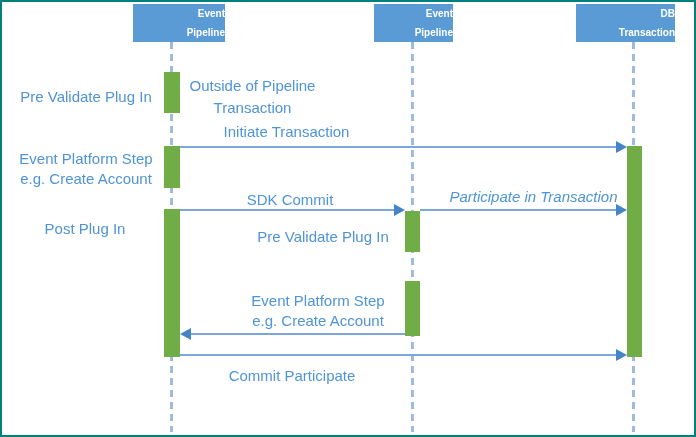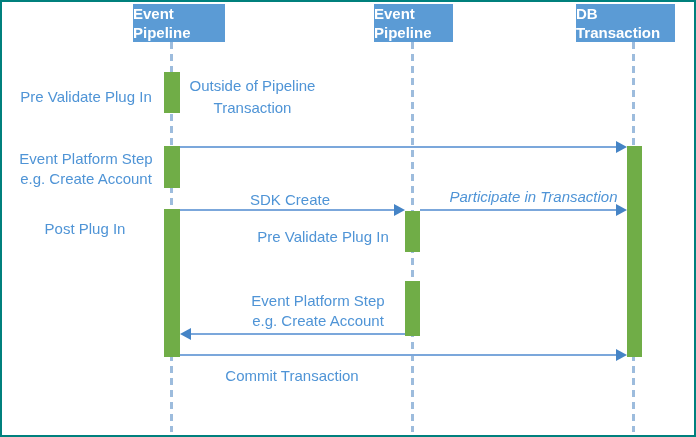--- a/index.html
+++ b/index.html
@@ -3,21 +3,21 @@
 <meta charset="utf-8">
 <style>
   html,body { margin:0; padding:0; background:#fff; }
   .canvas {
     position:relative; width:696px; height:437px; background:#ffffff;
     font-family:"Liberation Sans", sans-serif; overflow:hidden;
   }
   .frame { position:absolute; inset:0; border:2px solid #00807D; pointer-events:none; z-index:10; }
   .actor {
     position:absolute; background:#5B9BD5; color:#ffffff; font-weight:bold;
-    font-size:15px; line-height:19px; text-align:left; z-index:3;
+    font-size:10px; line-height:19px; text-align:right; z-index:3;
   }
   .lifeline {
     position:absolute; width:3px; z-index:1;
     background-image:repeating-linear-gradient(to bottom, #9DBCDD 0px, #9DBCDD 7px, transparent 7px, transparent 12px);
   }
   .bar { position:absolute; background:#70AD47; z-index:2; }
   .msg-line { position:absolute; height:2px; background:#7BA7DB; z-index:4; }
   .head-right {
     position:absolute; width:0; height:0; z-index:5;
     border-top:6px solid transparent; border-bottom:6px solid transparent;
@@ -79,33 +79,34 @@
   <div class="msg-line" style="left:180px; top:354px; width:436px;"></div>
   <div class="head-right" style="left:616px; top:349px;"></div>
 
   <div class="lbl" style="left:8px; top:87px; width:156px;">Pre Validate Plug In</div>
 
   <div class="lbl two" style="left:180px; top:59px; width:145px; line-height:22px;margin-top:16px;">
     <div>Outside of Pipeline</div>
     <div>Transaction</div>
   </div>
 
+  <div class="lbl" style="left:214px; top:122px; width:145px;">Initiate Transaction</div>
 
   <div class="lbl two" style="left:6px; top:149px; width:160px;">
     <div>Event Platform Step</div>
     <div>e.g. Create Account</div>
   </div>
 
-  <div class="lbl" style="left:230px; top:190px; width:120px;">SDK Create</div>
+  <div class="lbl" style="left:230px; top:190px; width:120px;">SDK Commit</div>
 
   <div class="lbl" style="left:440px; top:187px; width:187px;font-style:italic;">Participate in Transaction</div>
 
   <div class="lbl" style="left:25px; top:219px; width:120px;">Post Plug In</div>
 
   <div class="lbl" style="left:243px; top:227px; width:160px;">Pre Validate Plug In</div>
 
   <div class="lbl two" style="left:238px; top:291px; width:160px;">
     <div>Event Platform Step</div>
     <div>e.g. Create Account</div>
   </div>
 
-  <div class="lbl" style="left:212px; top:366px; width:160px;">Commit Transaction</div>
+  <div class="lbl" style="left:212px; top:366px; width:160px;">Commit Participate</div>
 </div>
 
 </body></html>

